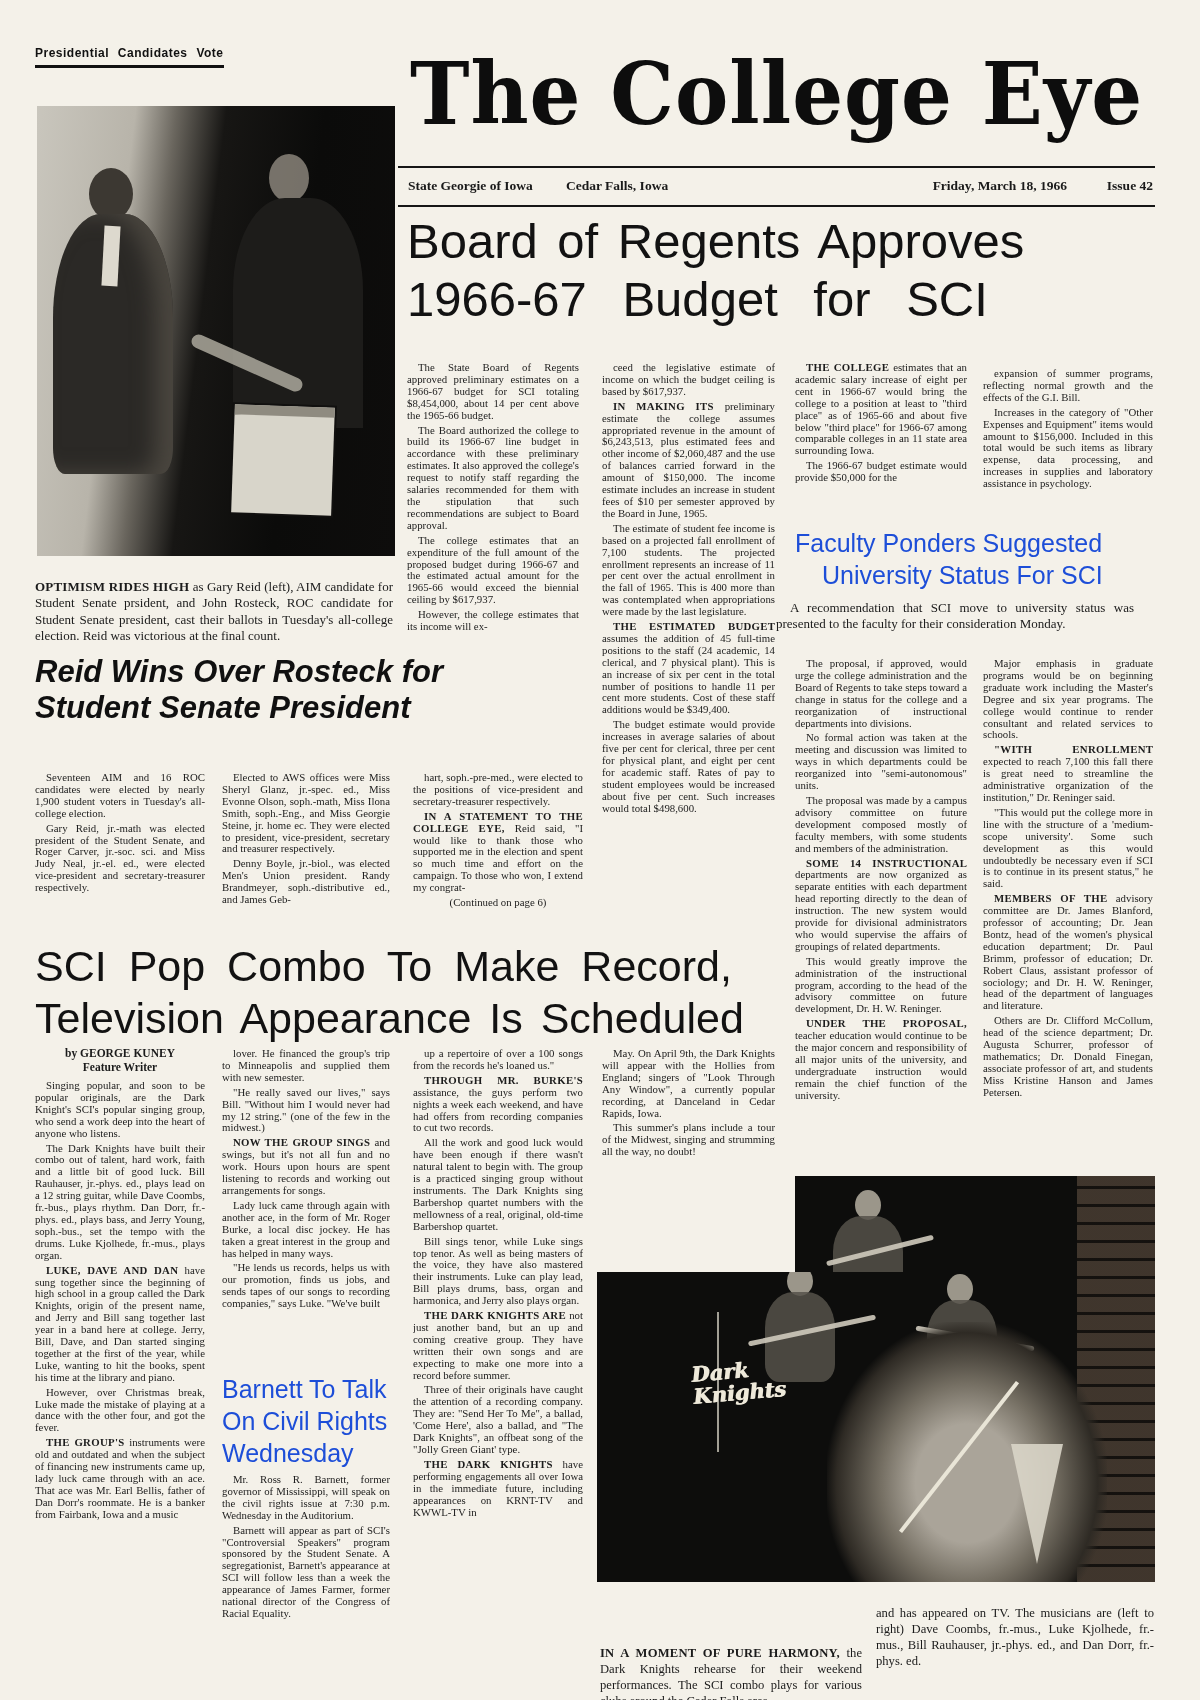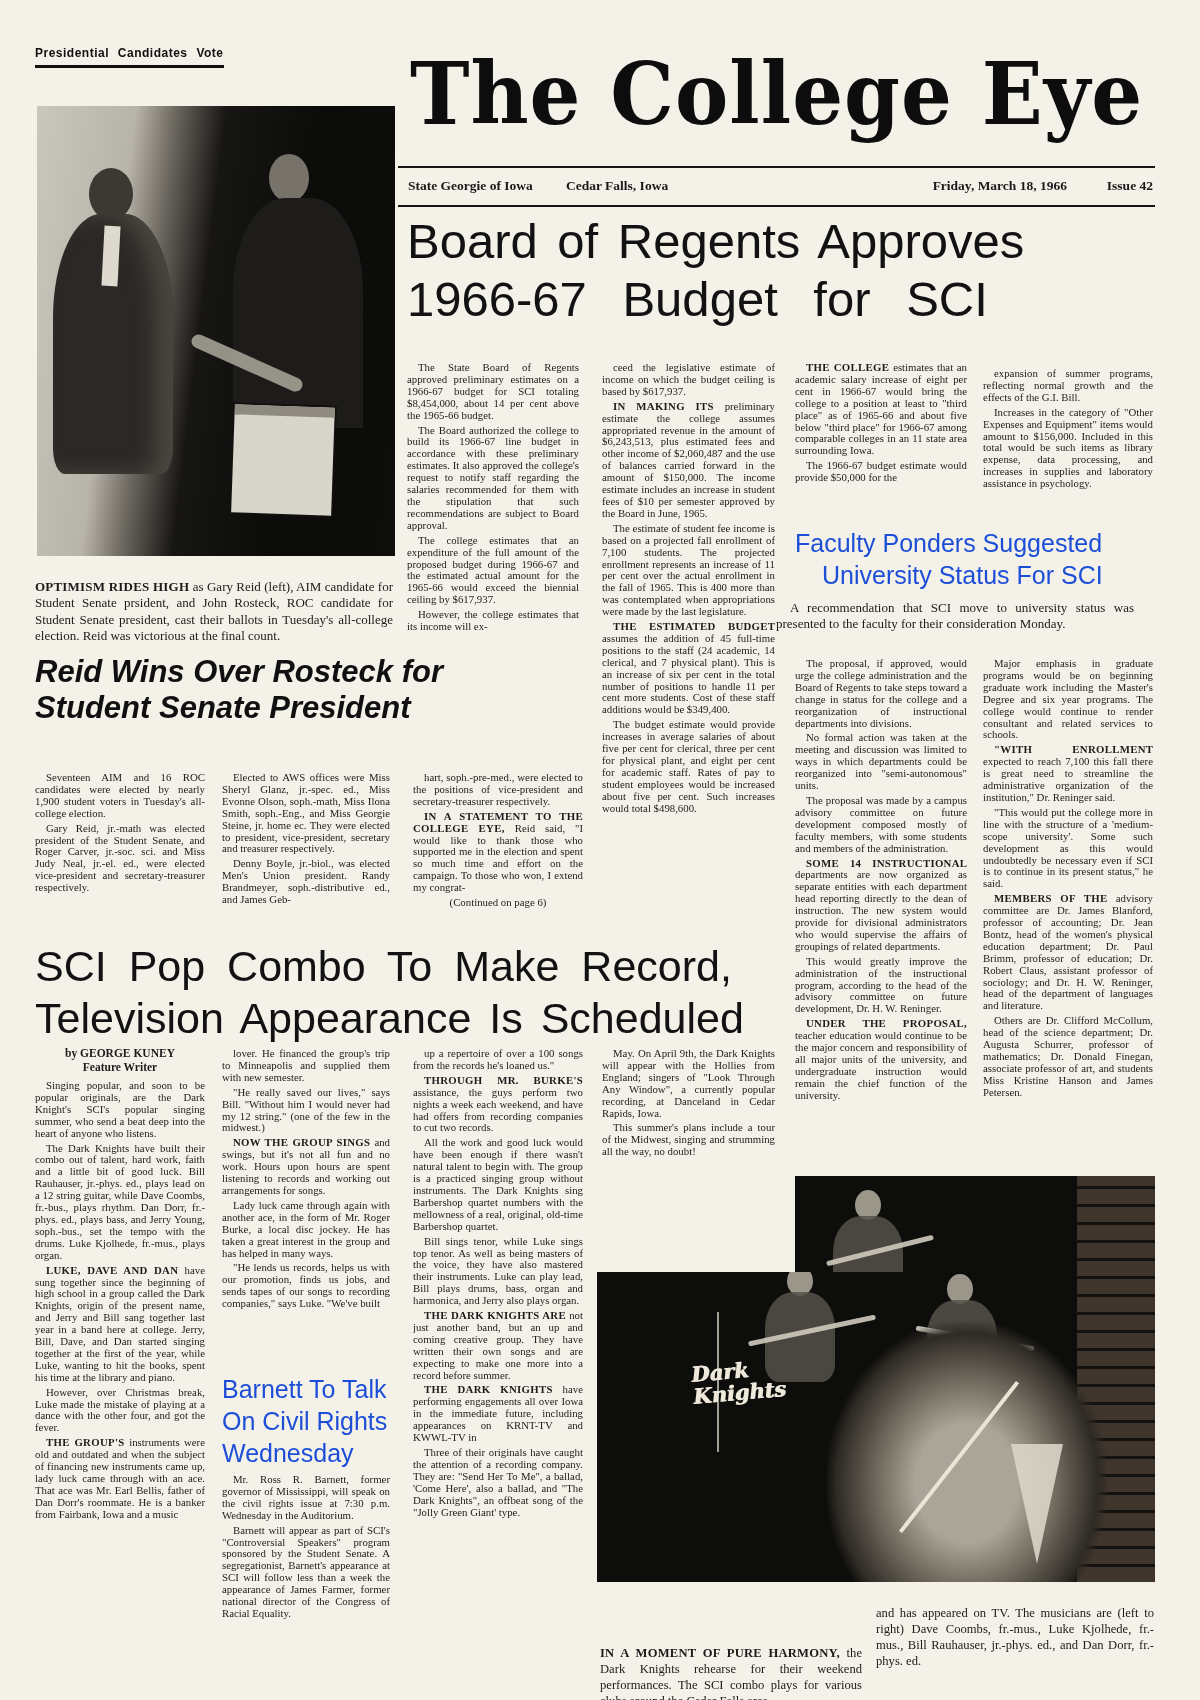--- a/index.html
+++ b/index.html
@@ -155,41 +155,41 @@
     <p class="continued">(Continued on page 6)</p>
   </div>
 
   <div class="abs hl-combo" style="left:35px;top:944px;word-spacing:10px;">SCI Pop Combo To Make Record,</div>
   <div class="abs hl-combo" style="left:35px;top:996px;word-spacing:6px;">Television Appearance Is Scheduled</div>
   <div class="abs byline" style="left:35px;top:1046px;width:170px;">
     <div>by GEORGE KUNEY</div>
     <div>Feature Writer</div>
   </div>
   <div class="abs col" style="left:35px;top:1080px;width:170px;height:565px;">
-      <p>Singing popular, and soon to be popular originals, are the Dark Knight's SCI's popular singing summer, who send a beat deep into the heart of anyone who listens.</p>
+      <p>Singing popular, and soon to be popular originals, are the Dark Knight's SCI's popular singing group, who send a work deep into the heart of anyone who listens.</p>
       <p>The Dark Knights have built their combo out of talent, hard work, faith and a little bit of good luck. Bill Rauhauser, jr.-phys. ed., plays lead on a 12 string guitar, while Dave Coombs, fr.-bus., plays rhythm. Dan Dorr, fr.-phys. ed., plays bass, and Jerry Young, soph.-bus., set the tempo with the drums. Luke Kjolhede, fr.-mus., plays organ.</p>
       <p><b>LUKE, DAVE AND DAN </b>have sung together since the beginning of high school in a group called the Dark Knights, origin of the present name, and Jerry and Bill sang together last year in a band here at college. Jerry, Bill, Dave, and Dan started singing together at the first of the year, while Luke, wanting to hit the books, spent his time at the library and piano.</p>
       <p>However, over Christmas break, Luke made the mistake of playing at a dance with the other four, and got the fever.</p>
       <p><b>THE GROUP'S </b>instruments were old and outdated and when the subject of financing new instruments came up, lady luck came through with an ace. That ace was Mr. Earl Bellis, father of Dan Dorr's roommate. He is a banker from Fairbank, Iowa and a music</p>
     </div>
   <div class="abs col" style="left:222px;top:1048px;width:168px;height:314px;">
       <p>lover. He financed the group's trip to Minneapolis and supplied them with new semester.</p>
       <p>"He really saved our lives," says Bill. "Without him I would never had my 12 string." (one of the few in the midwest.)</p>
       <p><b>NOW THE GROUP SINGS </b>and swings, but it's not all fun and no work. Hours upon hours are spent listening to records and working out arrangements for songs.</p>
       <p>Lady luck came through again with another ace, in the form of Mr. Roger Burke, a local disc jockey. He has taken a great interest in the group and has helped in many ways.</p>
       <p>"He lends us records, helps us with our promotion, finds us jobs, and sends tapes of our songs to recording companies," says Luke. "We've built</p>
     </div>
   <div class="abs col" style="left:413px;top:1048px;width:170px;height:588px;">
       <p>up a repertoire of over a 100 songs from the records he's loaned us."</p>
       <p><b>THROUGH MR. BURKE'S </b>assistance, the guys perform two nights a week each weekend, and have had offers from recording companies to cut two records.</p>
       <p>All the work and good luck would have been enough if there wasn't natural talent to begin with. The group is a practiced singing group without instruments. The Dark Knights sing Barbershop quartet numbers with the mellowness of a real, original, old-time Barbershop quartet.</p>
       <p>Bill sings tenor, while Luke sings top tenor. As well as being masters of the voice, they have also mastered their instruments. Luke can play lead, Bill plays drums, bass, organ and harmonica, and Jerry also plays organ.</p>
       <p><b>THE DARK KNIGHTS ARE </b>not just another band, but an up and coming creative group. They have written their own songs and are expecting to make one more into a record before summer.</p>
+      <p>Three of their originals have caught the attention of a recording company. They are: "Send Her To Me", a ballad, 'Come Here', also a ballad, and "The Dark Knights", an offbeat song of the "Jolly Green Giant' type.</p>
       <p><b>THE DARK KNIGHTS </b>have performing engagements all over Iowa in the immediate future, including appearances on KRNT-TV and KWWL-TV in</p>
-      <p>Three of their originals have caught the attention of a recording company. They are: "Send Her To Me", a ballad, 'Come Here', also a ballad, and "The Dark Knights", an offbeat song of the "Jolly Green Giant' type.</p>
     </div>
   <div class="abs col" style="left:602px;top:1048px;width:173px;height:145px;">
       <p>May. On April 9th, the Dark Knights will appear with the Hollies from England; singers of "Look Through Any Window", a currently popular recording, at Danceland in Cedar Rapids, Iowa.</p>
       <p>This summer's plans include a tour of the Midwest, singing and strumming all the way, no doubt!</p>
     </div>
 
   <div class="abs hl-barnett" style="left:222px;top:1374px;">Barnett To Talk</div>
   <div class="abs hl-barnett" style="left:222px;top:1406px;">On Civil Rights</div>
   <div class="abs hl-barnett" style="left:222px;top:1438px;">Wednesday</div>
   <div class="abs col" style="left:222px;top:1474px;width:168px;height:175px;">

